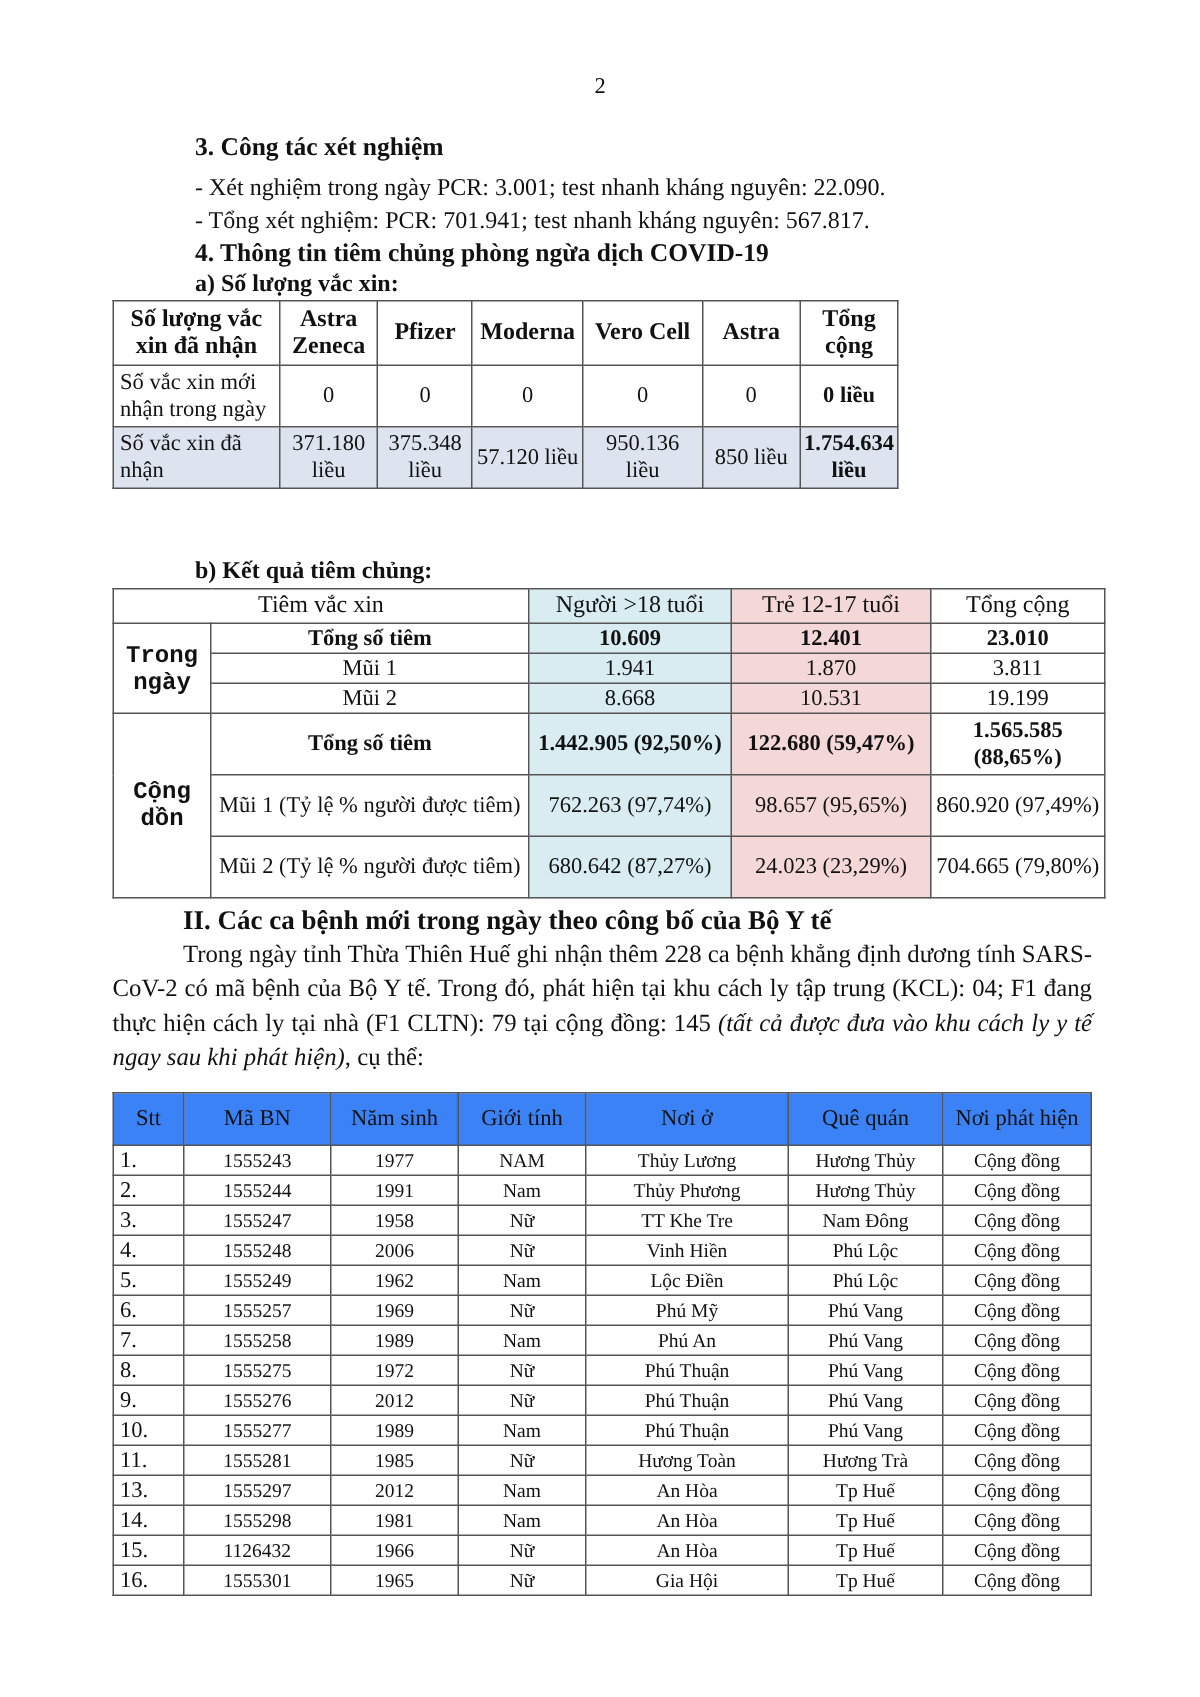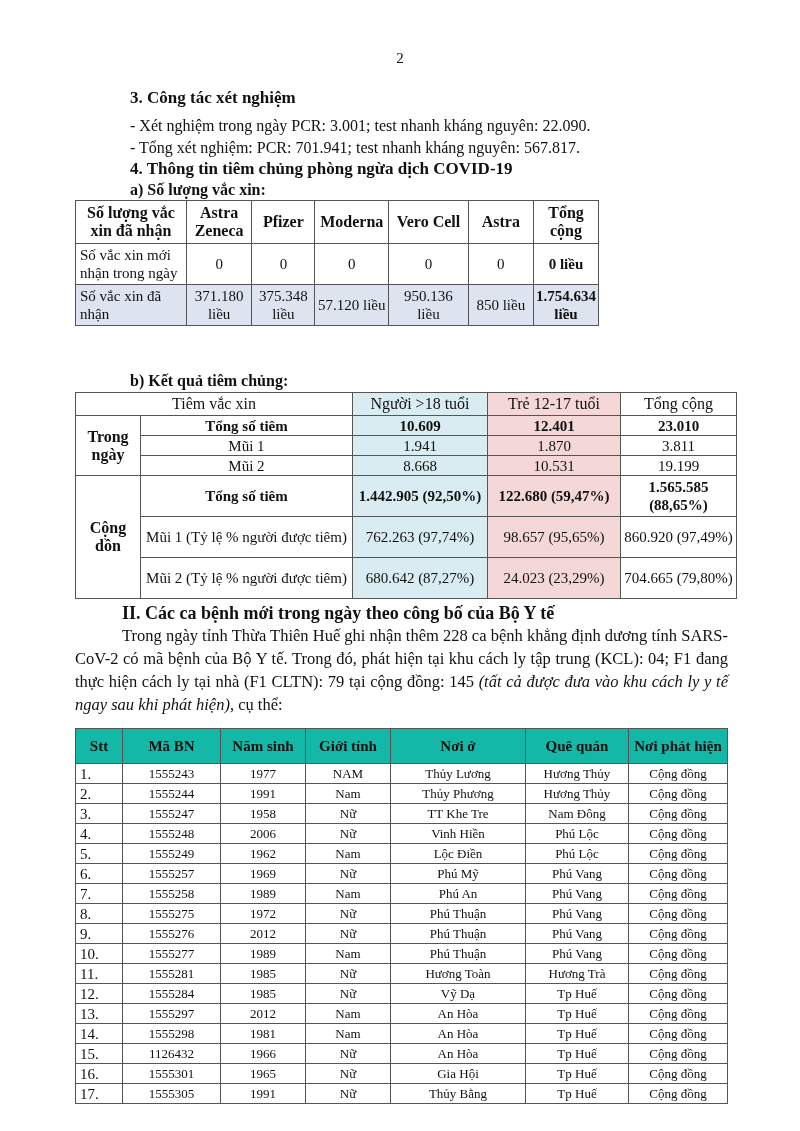--- a/index.html
+++ b/index.html
@@ -19,24 +19,24 @@
   #vt tr.blue td { background: #dde4ef; }
   #vt tr.pink td { background: #ece1ea; }
   #vt td.bold { font-weight: bold; }
   
   #rt { left: 75px; top: 392px; width: 662px; font-size: 15px; }
   #rt th { font-weight: normal; font-size: 16px; height: 22px; }
   #rt td { height: 19px; line-height: 18px; }
   #rt .b { font-weight: bold; }
   #rt .blue { background: #d9ecf2; }
   #rt .pink { background: #f4d8d8; }
-  #rt td.grp { font-weight: bold; font-size: 16px; }
+  #rt td.grp { font-weight: bold; font-size: 16px; font-family: Liberation Mono, monospace; }
   
   #ct { left: 75px; top: 728px; width: 653px; font-size: 13px; border: 1px solid #555; }
-  #ct th { background: #14b8a6; font-weight: bold; font-size: 15px; height: 34px; line-height: 16px; }
+  #ct th { background: #3b82f6; font-weight: normal; font-size: 15px; height: 34px; line-height: 16px; }
   #ct td { height: 19px; line-height: 18px; }
   #ct td.stt { text-align: left; padding-left: 4px; font-size: 15px; }
   .para { position: absolute; left: 75px; width: 653px; font-size: 16.5px; line-height: 23px; text-align: justify; }
   .para .it { font-style: italic; }
 </style>
 </head>
 <body>
 
 <div class="page-num">2</div>
 
@@ -265,29 +265,20 @@
       <tr>
         <td class="stt">11.</td>
         <td>1555281</td>
         <td>1985</td>
         <td>Nữ</td>
         <td>Hương Toàn</td>
         <td>Hương Trà</td>
         <td>Cộng đồng</td>
       </tr>
       <tr>
-        <td class="stt">12.</td>
-        <td>1555284</td>
-        <td>1985</td>
-        <td>Nữ</td>
-        <td>Vỹ Dạ</td>
-        <td>Tp Huế</td>
-        <td>Cộng đồng</td>
-      </tr>
-      <tr>
         <td class="stt">13.</td>
         <td>1555297</td>
         <td>2012</td>
         <td>Nam</td>
         <td>An Hòa</td>
         <td>Tp Huế</td>
         <td>Cộng đồng</td>
       </tr>
       <tr>
         <td class="stt">14.</td>
@@ -309,23 +300,14 @@
       </tr>
       <tr>
         <td class="stt">16.</td>
         <td>1555301</td>
         <td>1965</td>
         <td>Nữ</td>
         <td>Gia Hội</td>
         <td>Tp Huế</td>
         <td>Cộng đồng</td>
       </tr>
-      <tr>
-        <td class="stt">17.</td>
-        <td>1555305</td>
-        <td>1991</td>
-        <td>Nữ</td>
-        <td>Thủy Bằng</td>
-        <td>Tp Huế</td>
-        <td>Cộng đồng</td>
-      </tr>
     </tbody>
 </table>
 
 </body></html>

